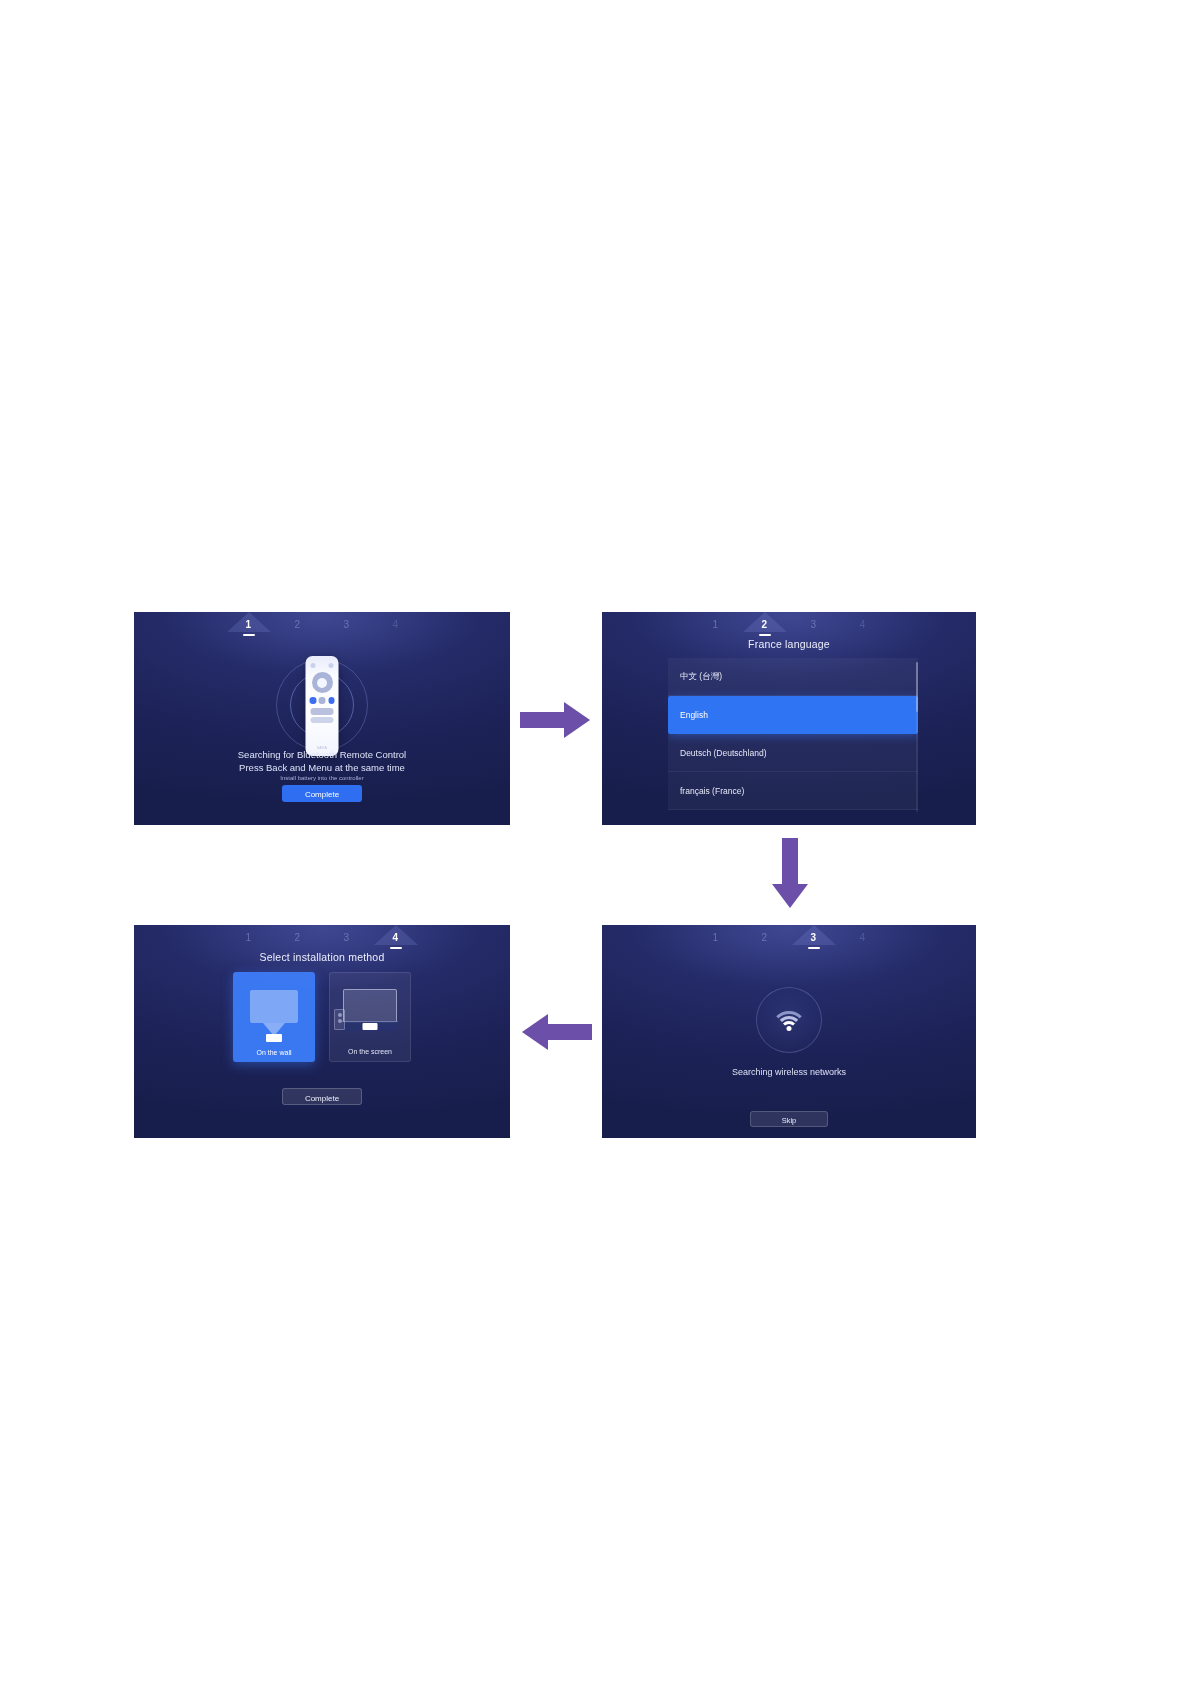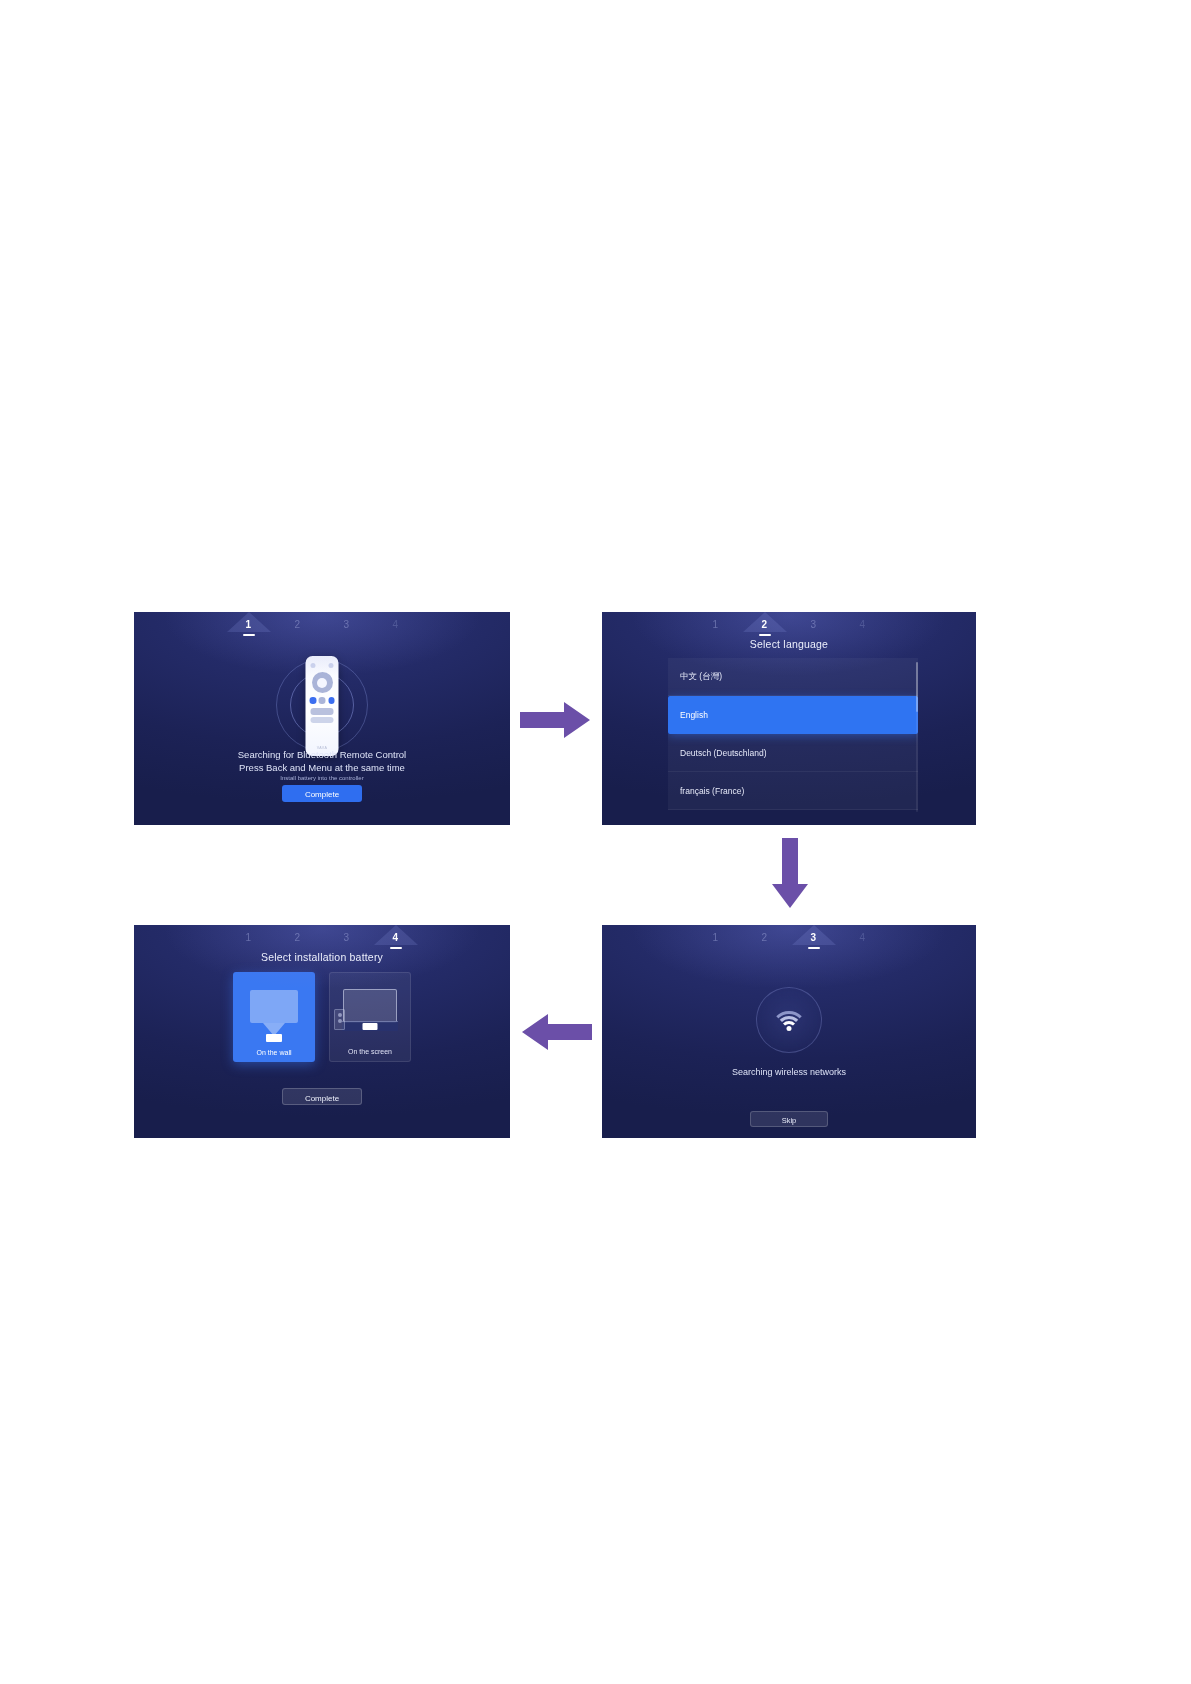--- a/index.html
+++ b/index.html
@@ -370,21 +370,21 @@
     <div class="steps">
       <div class="step"><span>1</span></div>
       <div class="step active">
         <span>2</span>
         <span class="bar"></span>
       </div>
       <div class="step"><span>3</span></div>
       <div class="step dim-last"><span>4</span></div>
     </div>
 
-    <div class="screen-title">Select language</div>
+    <div class="screen-title">France language</div>
 
     <div class="lang-list">
       <div class="lang-item">中文 (台灣)</div>
       <div class="lang-item selected">English</div>
       <div class="lang-item">Deutsch (Deutschland)</div>
       <div class="lang-item">français (France)</div>
     </div>
     <div class="lang-scroll">
         <div class="thumb"></div>
       </div>
@@ -420,21 +420,21 @@
     <div class="steps">
       <div class="step"><span>1</span></div>
       <div class="step"><span>2</span></div>
       <div class="step"><span>3</span></div>
       <div class="step active">
         <span>4</span>
         <span class="bar"></span>
       </div>
     </div>
 
-    <div class="screen-title">Select installation battery</div>
+    <div class="screen-title">Select installation method</div>
 
     <div class="install-cards">
       <div class="icard selected">
         <div class="wall-screen"></div>
         <div class="wall-beam"></div>
         <div class="wall-proj"></div>
         <div class="icard-label">On the wall</div>
       </div>
       <div class="icard plain">
         <div class="tv-screen"></div>

